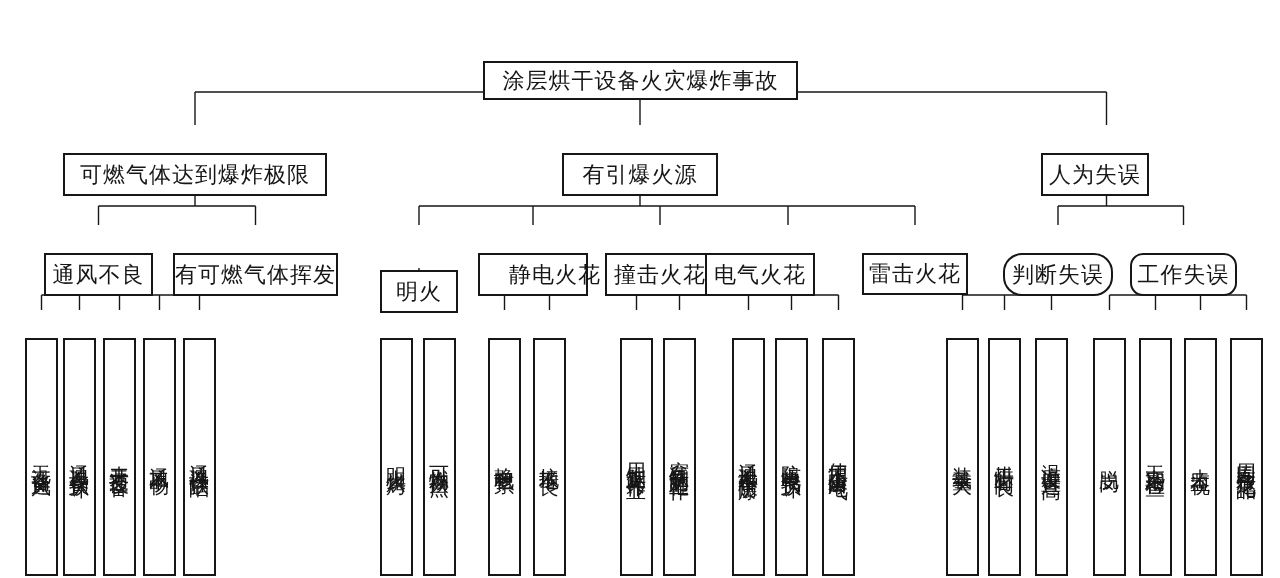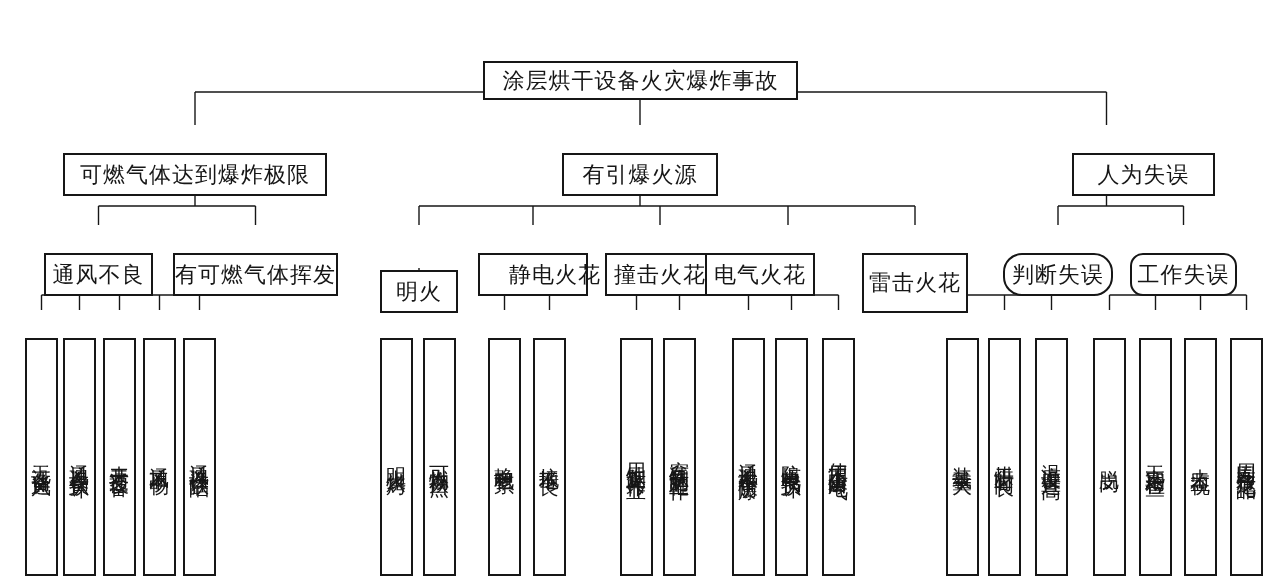--- a/index.html
+++ b/index.html
@@ -122,22 +122,22 @@
       <div class="box" style="left: 478px; top: 225px; width: 110px; height: 43px; padding-left: 44px;">静电火花</div>
       <div class="box leaf" style="left: 488px; top: 310px; width: 33px; height: 238px;">静电积累</div>
       <div class="box leaf" style="left: 533px; top: 310px; width: 33px; height: 238px;">接地不良</div>
       <div class="box" style="left: 605px; top: 225px; width: 110px; height: 43px;">撞击火花</div>
       <div class="box leaf" style="left: 620px; top: 310px; width: 33px; height: 238px;">用铁制工具作业</div>
       <div class="box leaf" style="left: 663px; top: 310px; width: 33px; height: 238px;">穿有铁制的鞋工作</div>
       <div class="box" style="left: 705px; top: 225px; width: 110px; height: 43px; text-align: right;">电气火花</div>
       <div class="box leaf" style="left: 732px; top: 310px; width: 33px; height: 238px;">通风设备不防爆</div>
       <div class="box leaf" style="left: 775px; top: 310px; width: 33px; height: 238px;">防爆电气损坏</div>
       <div class="box leaf" style="left: 822px; top: 310px; width: 33px; height: 238px;">使用不防爆电气</div>
-      <div class="box" style="left: 862px; top: 225px; width: 106px; height: 60px;">雷击火花</div>
-      <div class="box" style="left: 1072px; top: 125px; width: 143px; height: 43px; text-align: center;">人为失误</div>
+      <div class="box" style="left: 862px; top: 225px; width: 106px; height: 42px;">雷击火花</div>
+      <div class="box" style="left: 1041px; top: 125px; width: 108px; height: 43px; text-align: center;">人为失误</div>
       <div class="box" style="left: 1003px; top: 225px; width: 110px; height: 43px; border-radius: 19px;">判断失误</div>
       <div class="box leaf" style="left: 946px; top: 310px; width: 33px; height: 238px;">装载量大</div>
       <div class="box leaf" style="left: 988px; top: 310px; width: 33px; height: 238px;">烘干时间长</div>
       <div class="box leaf" style="left: 1035px; top: 310px; width: 33px; height: 238px;">温度设置过高</div>
       <div class="box" style="left: 1130px; top: 225px; width: 107px; height: 43px; border-radius: 13px;">工作失误</div>
       <div class="box leaf" style="left: 1093px; top: 310px; width: 33px; height: 238px;">脱岗</div>
       <div class="box leaf" style="left: 1139px; top: 310px; width: 33px; height: 238px;">无定期检查</div>
       <div class="box leaf" style="left: 1184px; top: 310px; width: 33px; height: 238px;">未监视</div>
       <div class="box leaf" style="left: 1230px; top: 310px; width: 33px; height: 238px;">周围存放危化品</div>
     </div>

